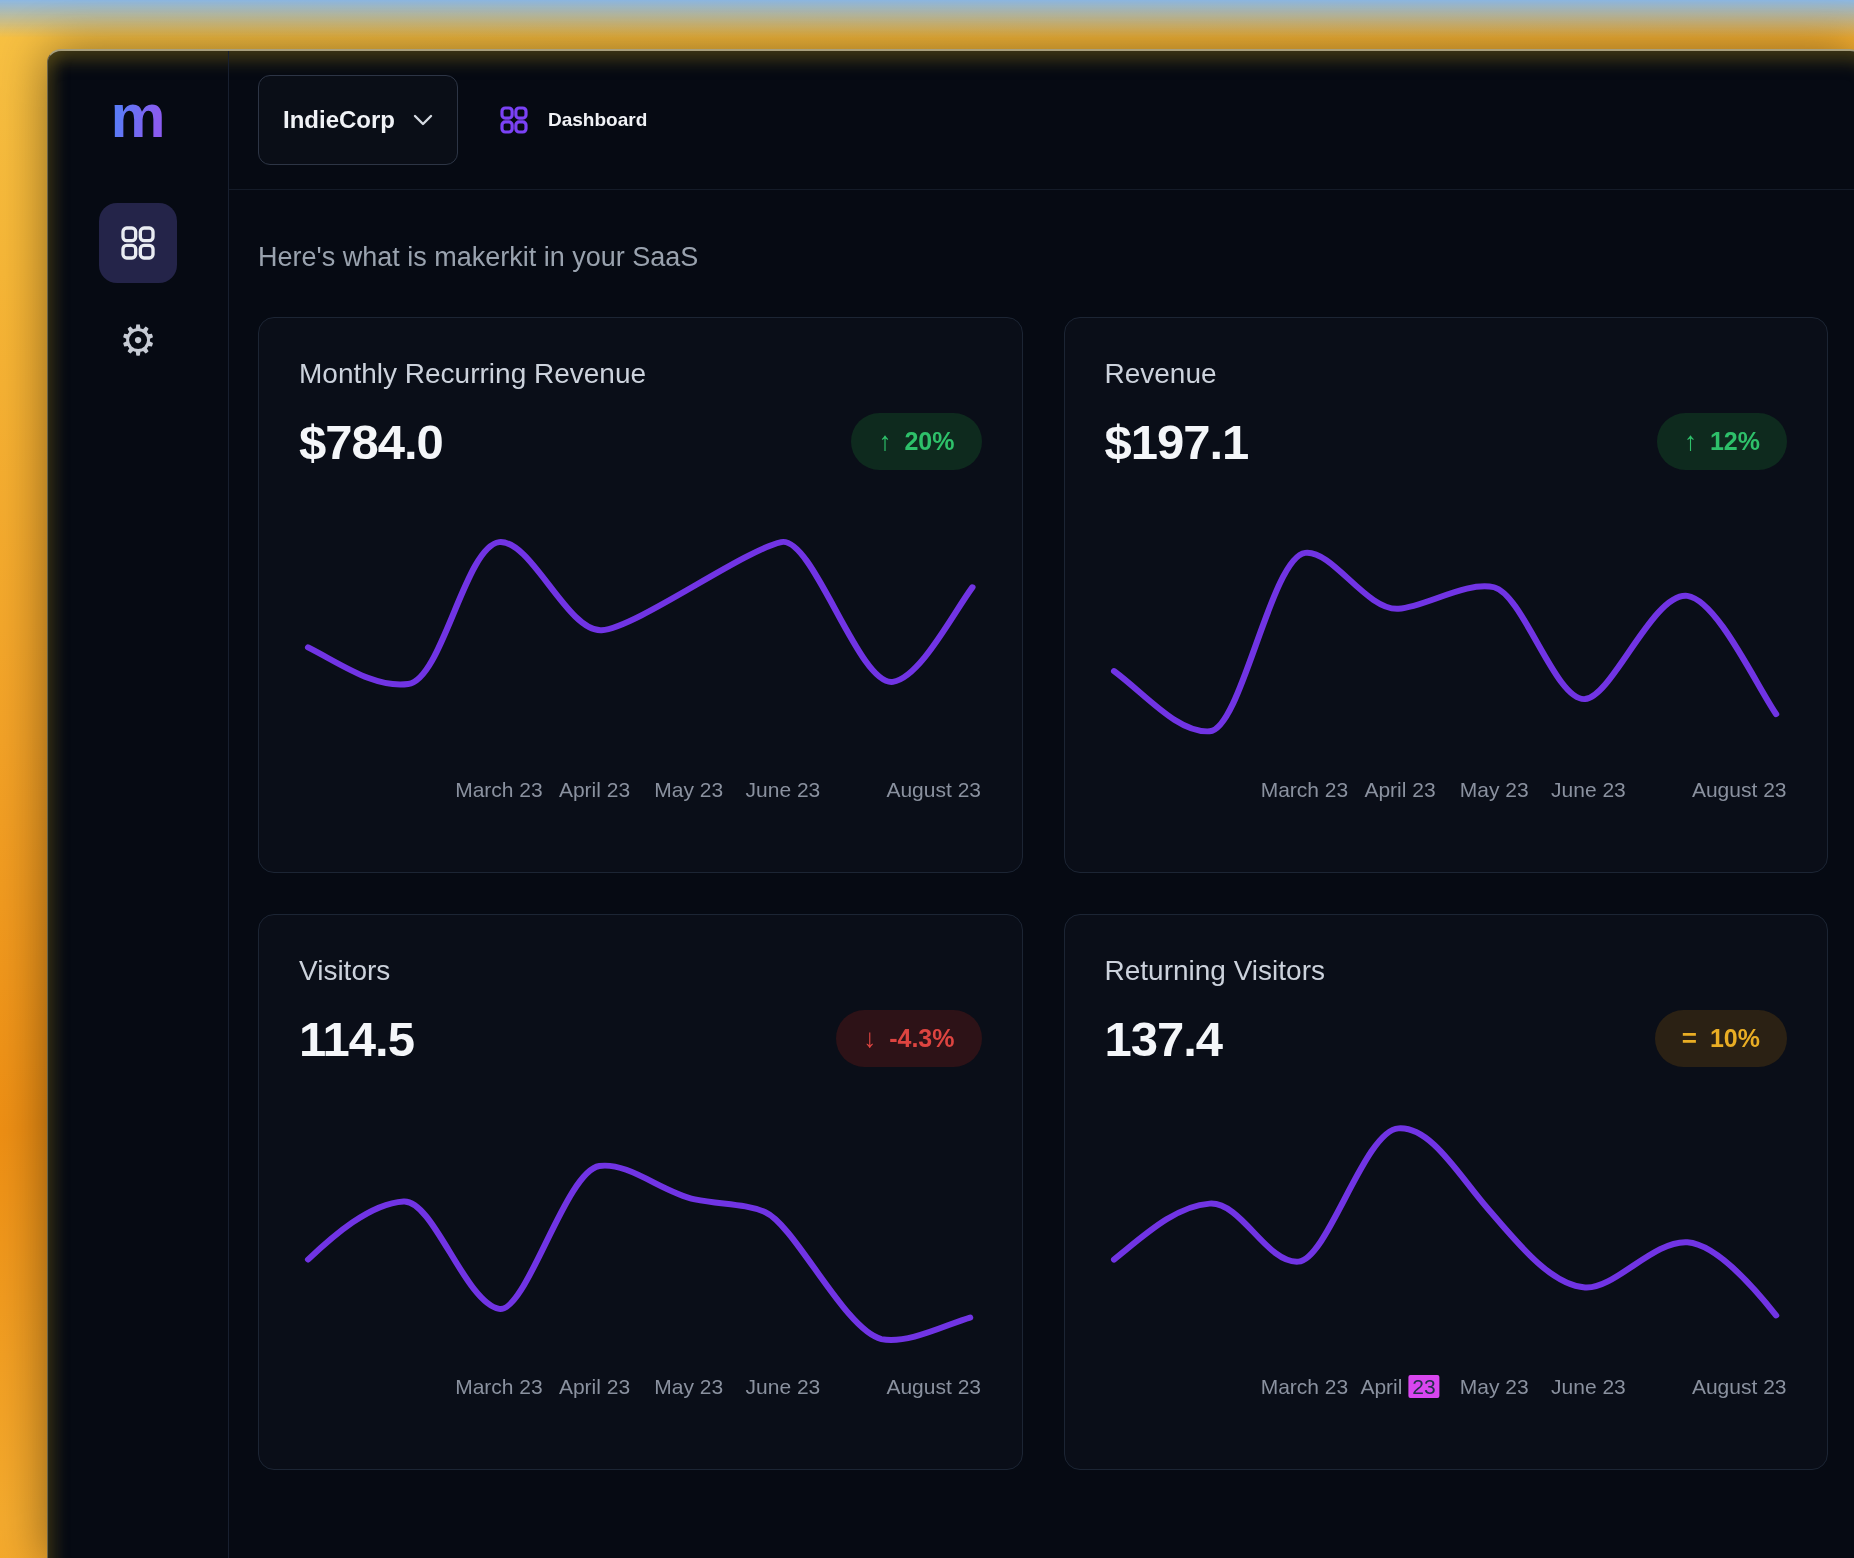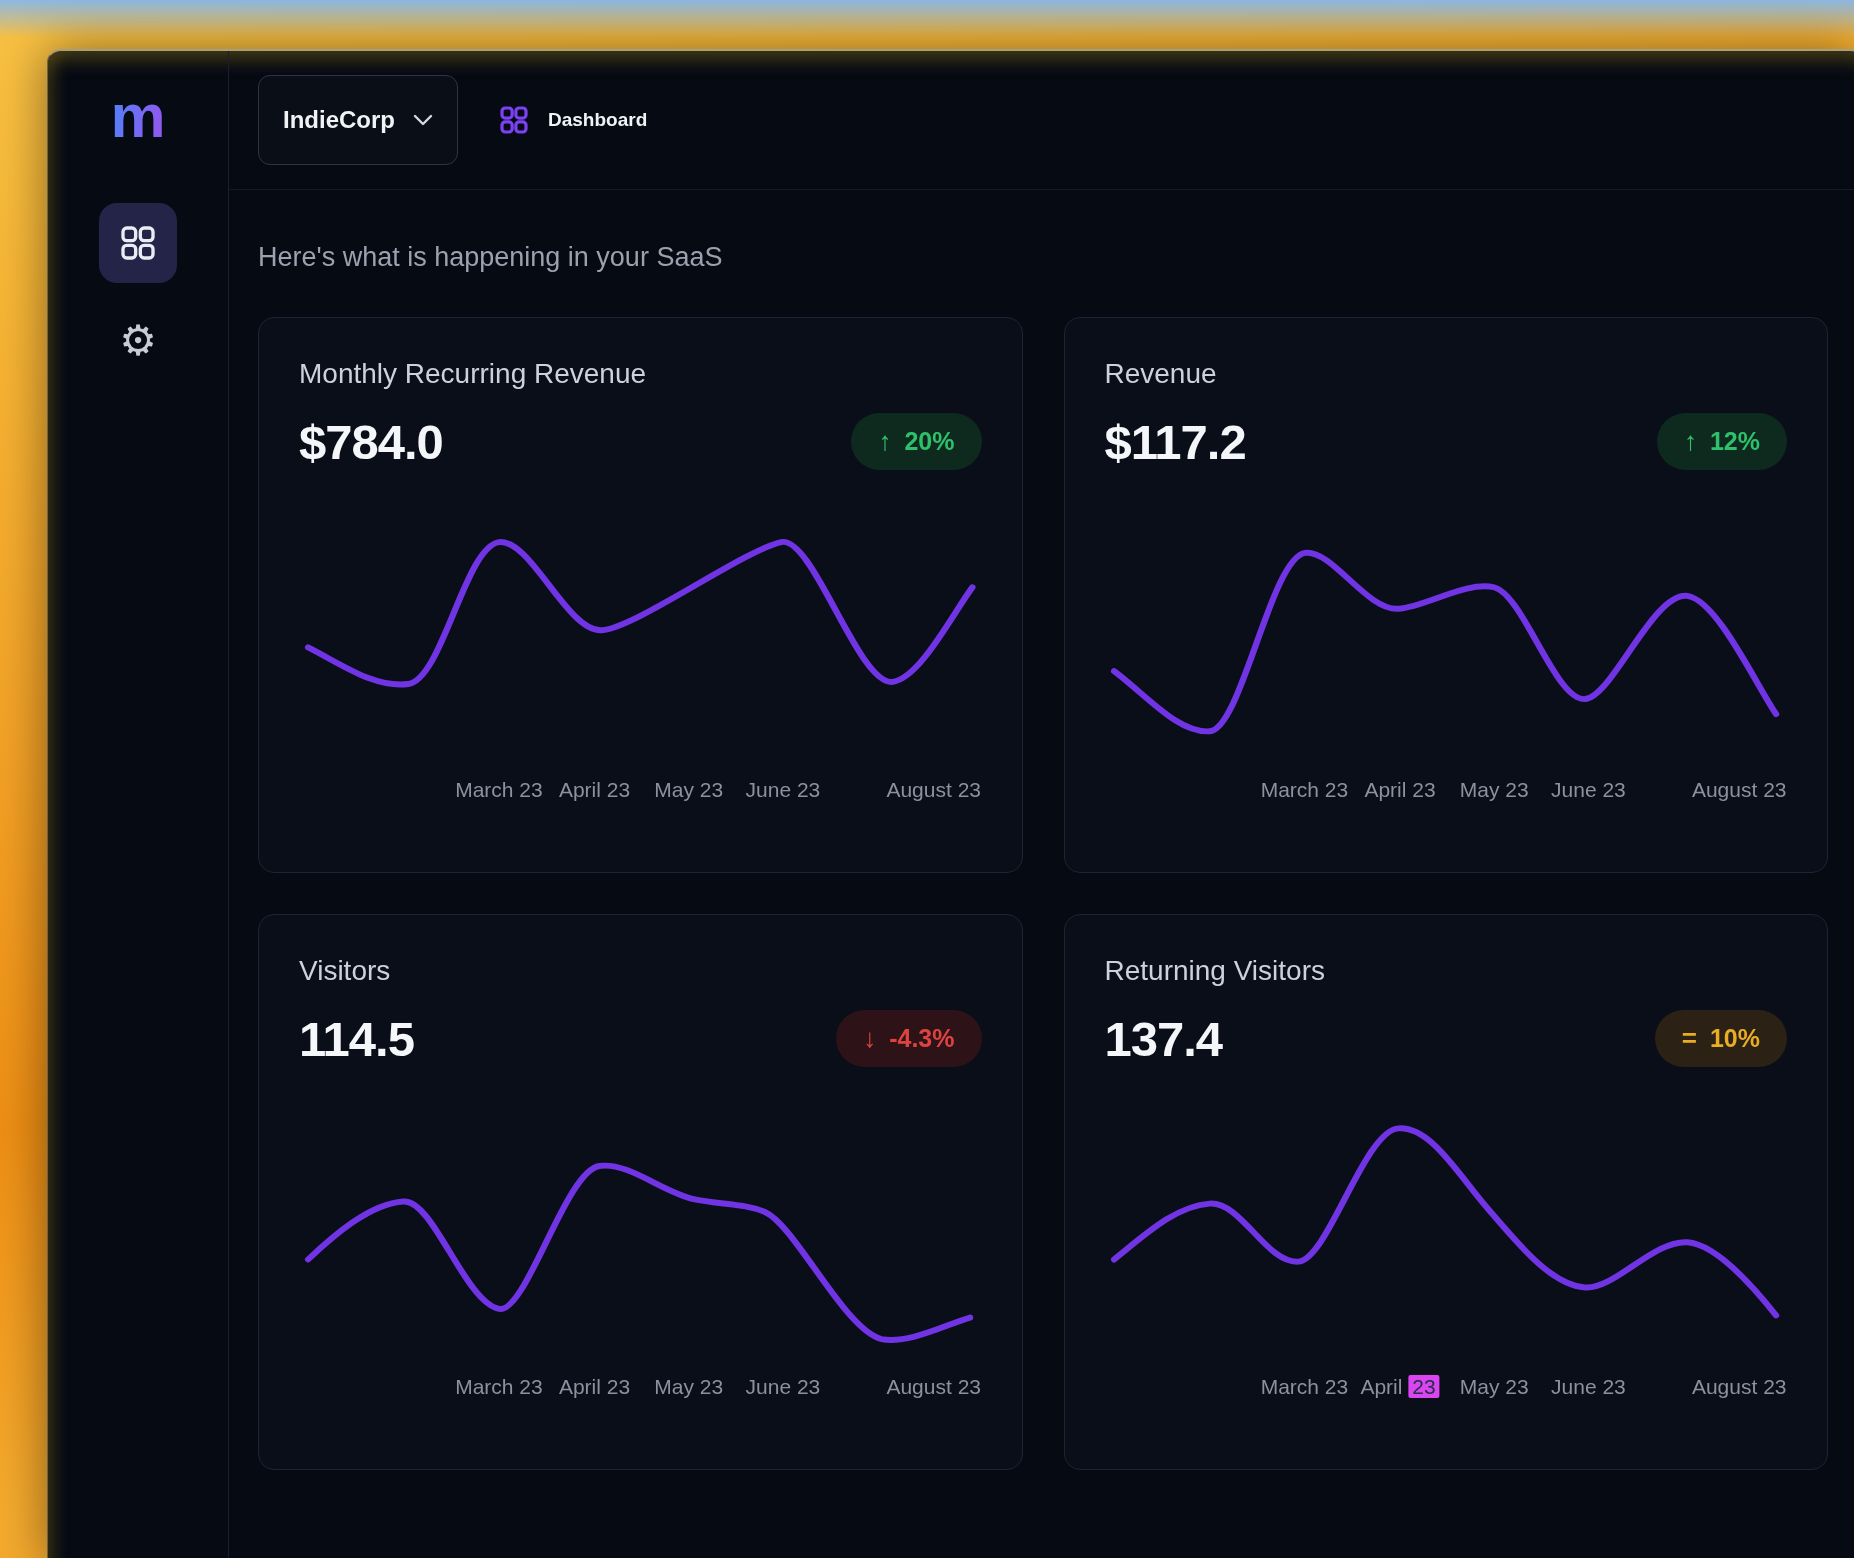--- a/index.html
+++ b/index.html
@@ -131,21 +131,21 @@
           <rect x="3" y="3" width="7.6" height="7.6" rx="2.4"></rect>
           <rect x="13.4" y="3" width="7.6" height="7.6" rx="2.4"></rect>
           <rect x="3" y="13.4" width="7.6" height="7.6" rx="2.4"></rect>
           <rect x="13.4" y="13.4" width="7.6" height="7.6" rx="2.4"></rect>
         </svg>
         <span class="crumb-label">Dashboard</span>
       </div>
     </header>
 
     <div class="content">
-      <div class="welcome-sub">Here's what is happening in your SaaS</div>
+      <div class="welcome-sub">Here's what is makerkit in your SaaS</div>
 
       <div class="grid">
 
         <section class="card">
           <h3 class="card-title">Monthly Recurring Revenue</h3>
           <div class="value-row">
             <div class="metric-value">$784.0</div>
             <div class="badge pos">
               <span class="badge-icon">↑</span>
               <span>20%</span>
@@ -161,21 +161,21 @@
               <span class="xl">May 23</span>
               <span class="xl">June 23</span>
               <span class="xl">August 23</span>
             </div>
           </div>
         </section>
 
         <section class="card">
           <h3 class="card-title">Revenue</h3>
           <div class="value-row">
-            <div class="metric-value">$117.2</div>
+            <div class="metric-value">$197.1</div>
             <div class="badge pos">
               <span class="badge-icon">↑</span>
               <span>12%</span>
             </div>
           </div>
           <div class="chart">
             <svg viewBox="0 0 600 240" preserveAspectRatio="none">
               <path class="line" d="M 8 148 C 36 170 64 206 92 204 C 120 202 146 42 176 38 C 200 35 230 92 258 90 C 282 88 318 64 342 70 C 368 77 396 176 422 174 C 446 172 482 74 512 78 C 538 82 572 160 590 188"></path>
             </svg>
             <div class="xlabels">

